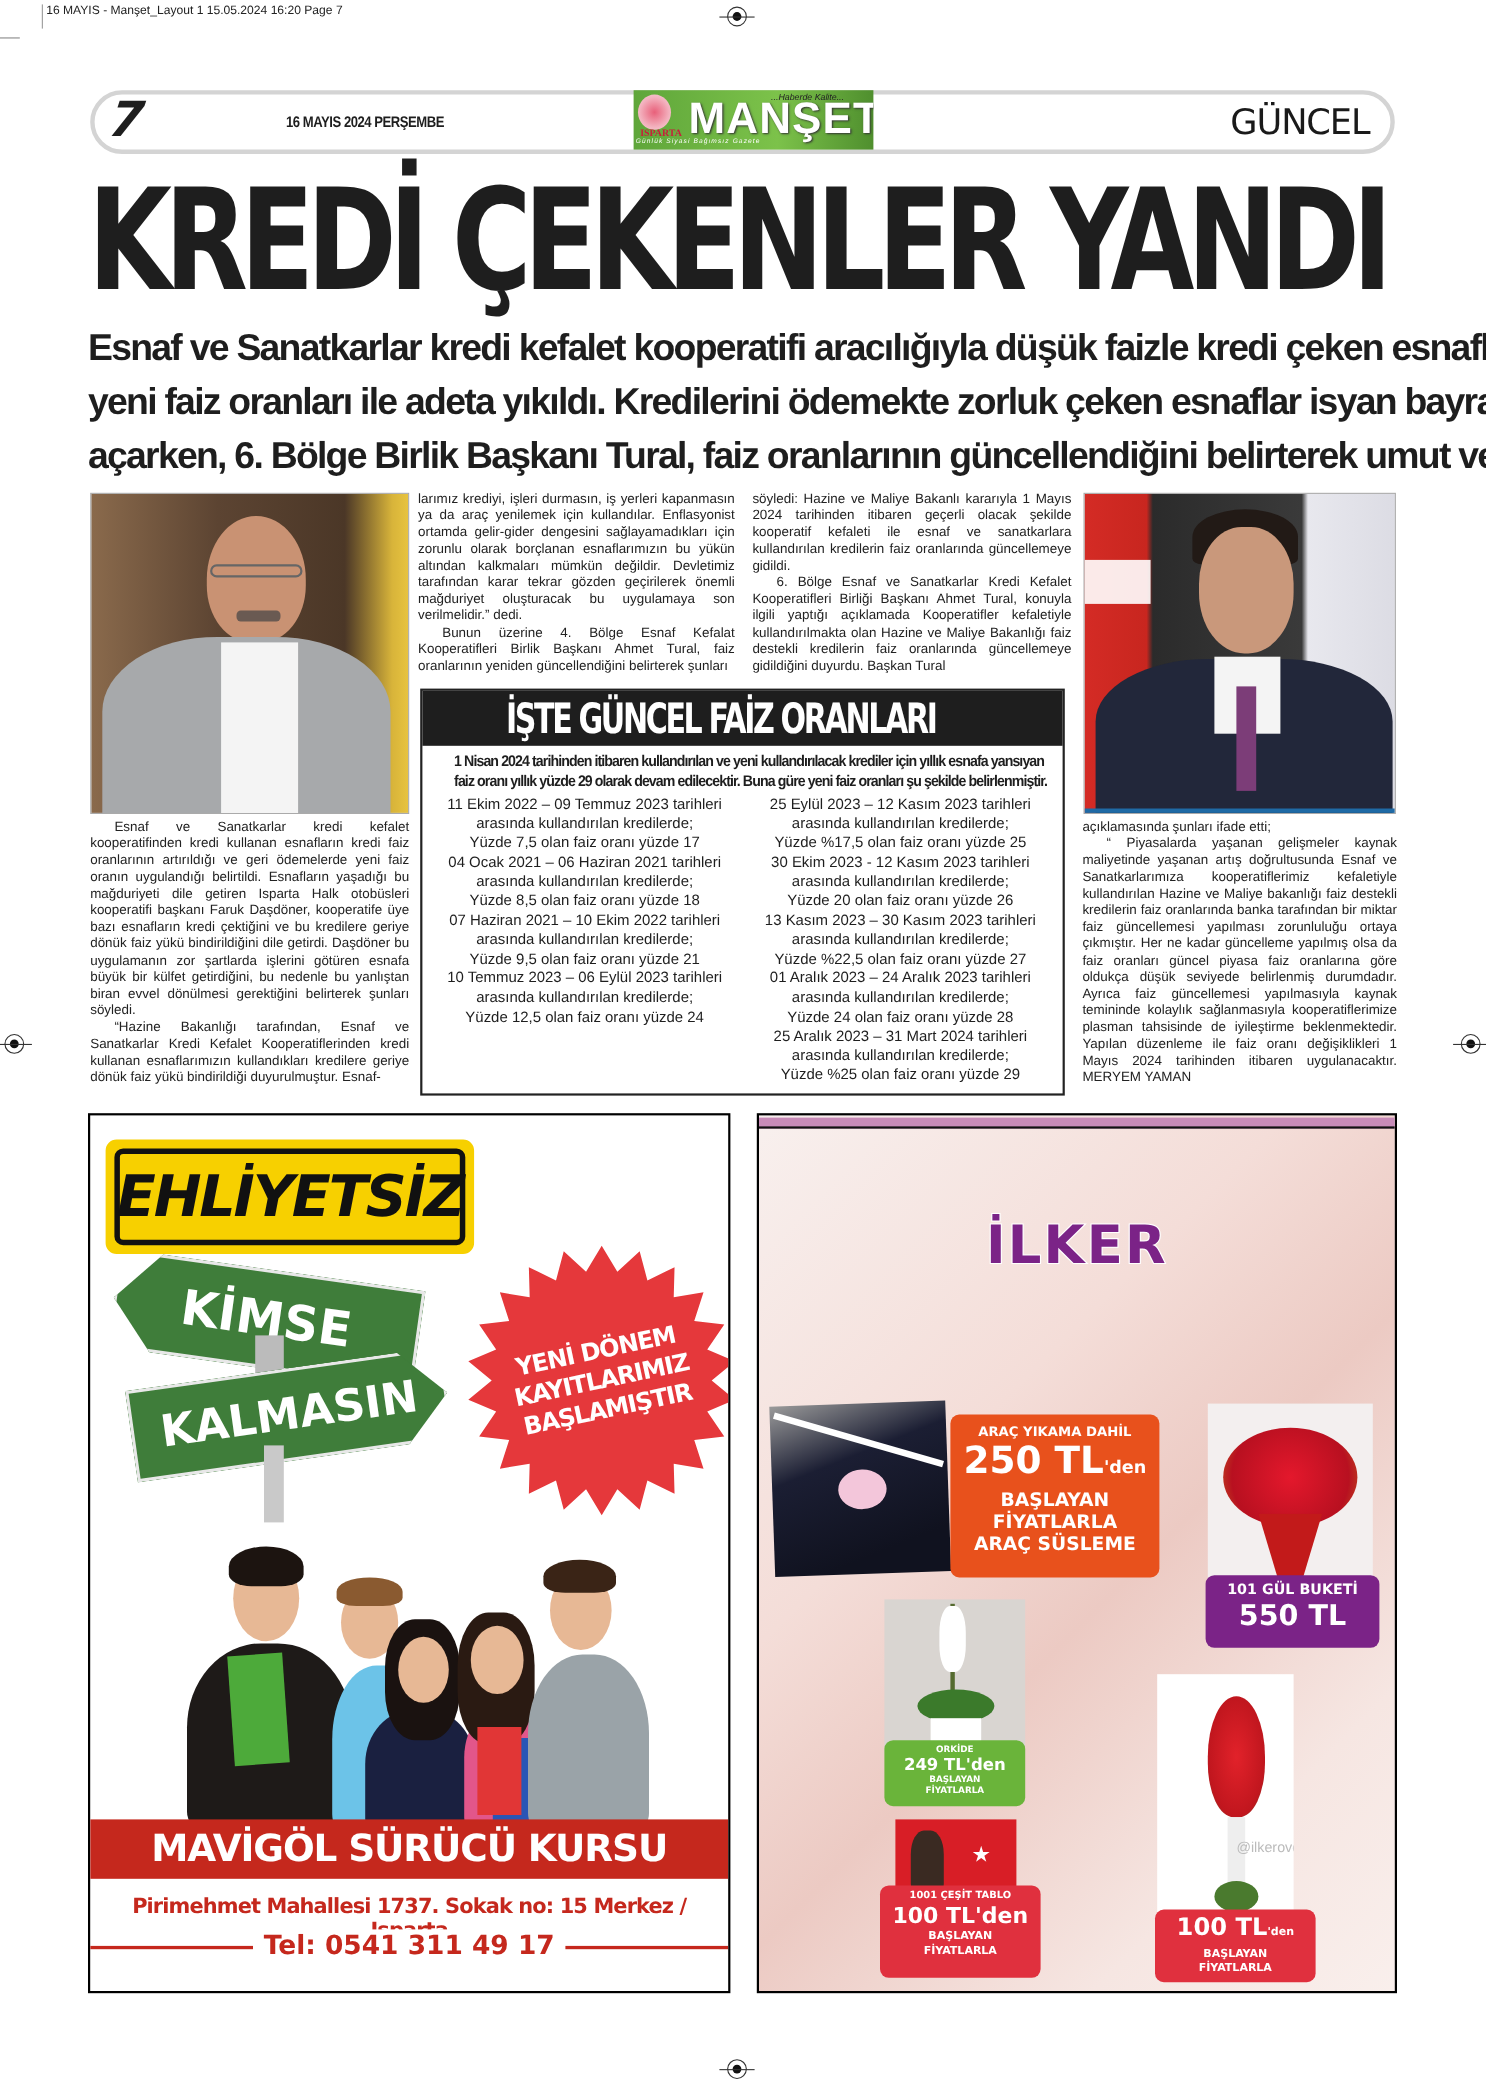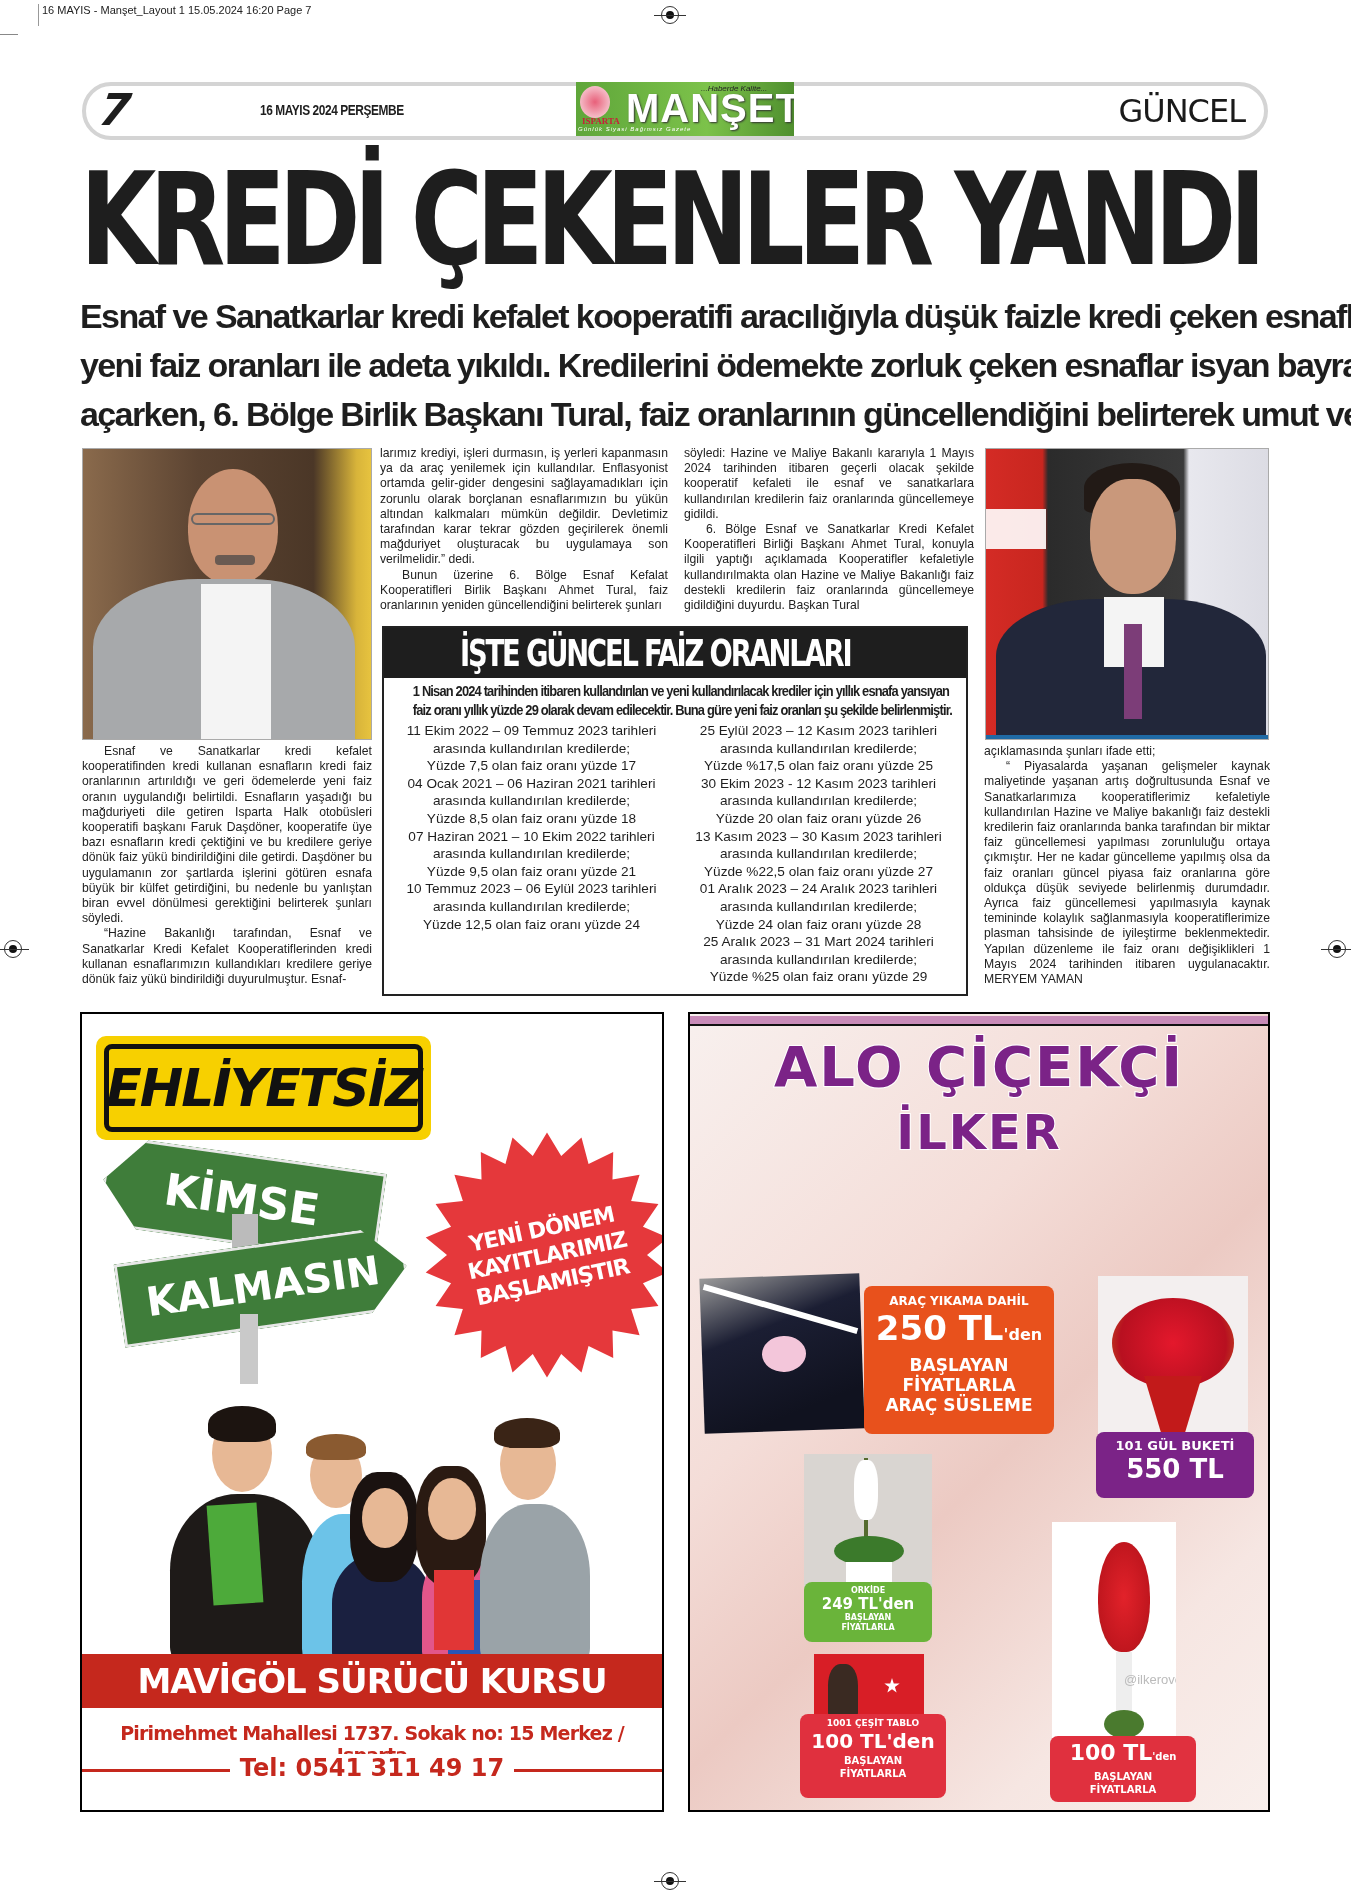--- a/index.html
+++ b/index.html
@@ -98,21 +98,21 @@
   <div style="position:absolute;left:138px;top:175px;width:18px;height:95px;background:#7c3d78"></div>
   <div style="position:absolute;left:0;bottom:0;width:100%;height:4px;background:#1f6aa5"></div>
 </div>
 
 <div class="col" style="left:82px;top:744px;width:290px">
   <p>Esnaf ve Sanatkarlar kredi kefalet kooperatifinden kredi kullanan esnafların kredi faiz oranlarının artırıldığı ve geri ödemelerde yeni faiz oranın uygulandığı belirtildi. Esnafların yaşadığı bu mağduriyeti dile getiren Isparta Halk otobüsleri kooperatifi başkanı Faruk Daşdöner, kooperatife üye bazı esnafların kredi çektiğini ve bu kredilere geriye dönük faiz yükü bindirildiğini dile getirdi. Daşdöner bu uygulamanın zor şartlarda işlerini götüren esnafa büyük bir külfet getirdiğini, bu nedenle bu yanlıştan biran evvel dönülmesi gerektiğini belirterek şunları söyledi.</p>
   <p>“Hazine Bakanlığı tarafından, Esnaf ve Sanatkarlar Kredi Kefalet Kooperatiflerinden kredi kullanan esnaflarımızın kullandıkları kredilere geriye dönük faiz yükü bindirildiği duyurulmuştur. Esnaf-</p>
 </div>
 <div class="col" style="left:380px;top:446px;width:288px">
   <p style="text-indent:0">larımız krediyi, işleri durmasın, iş yerleri kapanmasın ya da araç yenilemek için kullandılar. Enflasyonist ortamda gelir-gider dengesini sağlayamadıkları için zorunlu olarak borçlanan esnaflarımızın bu yükün altından kalkmaları mümkün değildir.  Devletimiz tarafından karar tekrar gözden geçirilerek önemli mağduriyet oluşturacak bu uygulamaya son verilmelidir.” dedi.</p>
-  <p>Bunun üzerine 6. Bölge Esnaf Kefalat Kooperatifleri Birlik Başkanı Ahmet Tural, faiz oranlarının yeniden güncellendiğini belirterek şunları</p>
+  <p>Bunun üzerine 4. Bölge Esnaf Kefalat Kooperatifleri Birlik Başkanı Ahmet Tural, faiz oranlarının yeniden güncellendiğini belirterek şunları</p>
 </div>
 <div class="col" style="left:684px;top:446px;width:290px">
   <p style="text-indent:0">söyledi: Hazine ve Maliye Bakanlı kararıyla 1 Mayıs 2024 tarihinden itibaren geçerli olacak şekilde kooperatif kefaleti ile esnaf ve sanatkarlara kullandırılan kredilerin  faiz oranlarında güncellemeye gidildi.</p>
   <p>6. Bölge Esnaf ve Sanatkarlar Kredi Kefalet Kooperatifleri Birliği Başkanı Ahmet Tural, konuyla ilgili yaptığı açıklamada  Kooperatifler kefaletiyle kullandırılmakta olan Hazine ve Maliye Bakanlığı faiz destekli kredilerin faiz oranlarında güncellemeye gidildiğini duyurdu. Başkan Tural</p>
 </div>
 <div class="col" style="left:984px;top:744px;width:286px">
   <p style="text-indent:0">açıklamasında şunları ifade etti;</p>
   <p>“ Piyasalarda yaşanan gelişmeler kaynak maliyetinde yaşanan artış doğrultusunda Esnaf ve Sanatkarlarımıza kooperatiflerimiz kefaletiyle kullandırılan Hazine ve Maliye bakanlığı faiz destekli kredilerin faiz oranlarında banka tarafından bir miktar faiz güncellemesi yapılması zorunluluğu ortaya çıkmıştır. Her ne kadar güncelleme yapılmış olsa da faiz oranları güncel piyasa faiz oranlarına göre oldukça düşük seviyede belirlenmiş durumdadır. Ayrıca faiz güncellemesi yapılmasıyla kaynak temininde kolaylık sağlanmasıyla kooperatiflerimize plasman tahsisinde de iyileştirme beklenmektedir. Yapılan düzenleme ile faiz oranı değişiklikleri 1 Mayıs 2024 tarihinden itibaren uygulanacaktır. MERYEM YAMAN</p>
 </div>
 
@@ -216,21 +216,20 @@
   <div class="redbar" style="top:640px">MAVİGÖL SÜRÜCÜ KURSU</div>
   <div class="addr" style="top:708px">Pirimehmet Mahallesi 1737. Sokak no: 15 Merkez / Isparta</div>
   <div class="tel" style="top:740px">
     <div class="line" style="left:0;width:100%"></div>
     <span>Tel: 0541 311 49 17</span>
   </div>
 </div>
 
 <div class="ad ad2">
   <div class="topbar"></div>
-  <div class="purple-t" style="top:20px;font-size:56px;letter-spacing:2px">ALO ÇİÇEKÇİ</div>
   <div class="purple-t" style="top:90px;font-size:48px;letter-spacing:2px">İLKER</div>
 
   <div class="img-ph" style="left:12px;top:262px;width:160px;height:155px;background:linear-gradient(160deg,#9a9a9a,#1b1e33 35%,#10121f 80%);transform:rotate(-2deg)">
     <div style="position:absolute;left:60px;top:60px;width:44px;height:36px;border-radius:50%;background:#f3c6da"></div>
     <div style="position:absolute;left:0;top:30px;width:160px;height:6px;background:#fff;transform:rotate(18deg)"></div>
   </div>
   <div class="pricebox" style="left:174px;top:272px;width:190px;height:148px;background:#e8511c;padding-top:8px">
     <div style="font-size:12px">ARAÇ YIKAMA DAHİL</div>
     <div style="font-size:34px;line-height:40px"><span>250 TL</span><span style="font-size:16px">'den</span></div>
     <div style="font-size:17px;line-height:20px">BAŞLAYAN</div>

